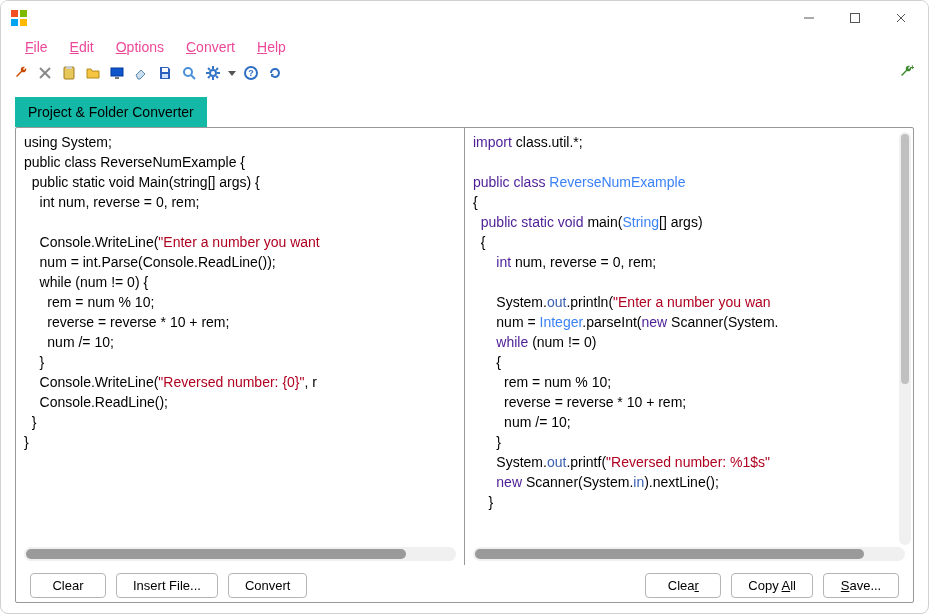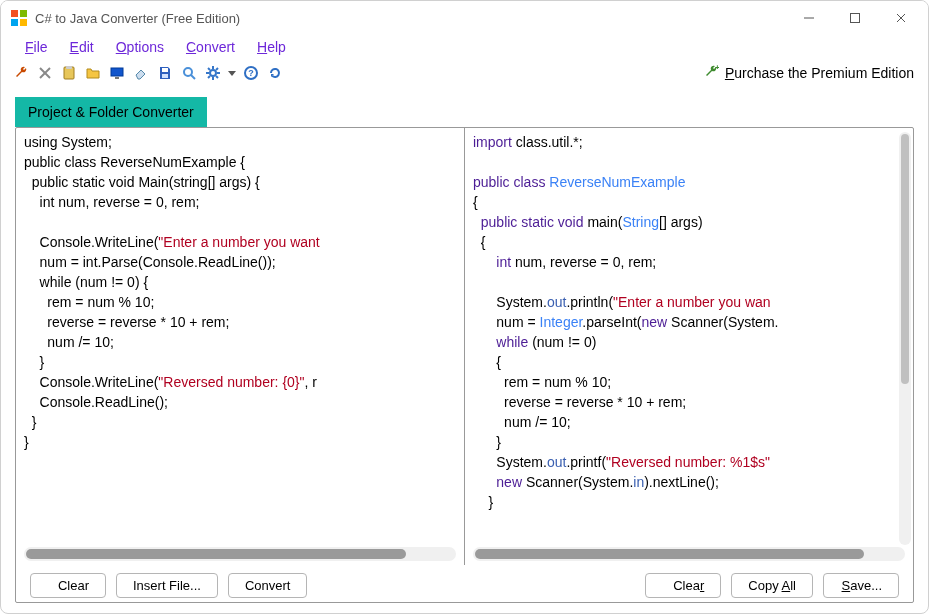--- a/index.html
+++ b/index.html
@@ -42,21 +42,21 @@
 .menubar {
   display: flex;
   align-items: center;
   padding: 2px 10px 6px 14px;
   gap: 2px;
 }
 .menubar .menu-item {
   padding: 2px 10px;
   cursor: pointer;
   font-size: 14px;
-  color: #6d28d9;
+  color: #ec4899;
 }
 .menubar .menu-item .ul { text-decoration: underline; }
 .toolbar-row {
   display: flex;
   align-items: center;
   padding: 0 14px 6px 10px;
 }
 .toolbar {
   display: flex;
   align-items: center;
@@ -165,42 +165,41 @@
 .button-row .group { display: flex; gap: 10px; }
 .button-row .spacer { flex: 1; }
 .btn {
   border: 1px solid #b5b5b5;
   background: #ffffff;
   border-radius: 4px;
   padding: 4px 16px;
   font-size: 13px;
   cursor: pointer;
   min-width: 76px;
-  text-align: right;
+  text-align: center;
 }
 .btn .ul { text-decoration: underline; }
 
 .kw { color: #4c1d95; }
 .ty { color: #3b82f6; }
 .str { color: #b00020; }
 .lbl { color: #3a5fb0; }
 </style>
 </head>
 <body>
 
 <div class="titlebar">
   <span class="app-icon">
     <svg width="16" height="16" viewBox="0 0 16 16">
       <rect x="0" y="0" width="7" height="7" fill="#f25022"></rect>
       <rect x="9" y="0" width="7" height="7" fill="#7fba00"></rect>
       <rect x="0" y="9" width="7" height="7" fill="#00a4ef"></rect>
       <rect x="9" y="9" width="7" height="7" fill="#ffb900"></rect>
     </svg>
   </span>
-  <span class="title">C# to Java Converter (Free Edition)</span>
   <span class="spacer"></span>
   <div class="win-btn">
     <svg width="12" height="12" viewBox="0 0 12 12">
         <line x1="1" y1="6" x2="11" y2="6" stroke="#555" stroke-width="1"></line>
       </svg>
   </div>
   <div class="win-btn">
     <svg width="12" height="12" viewBox="0 0 12 12">
         <rect x="1.5" y="1.5" width="9" height="9" fill="none" stroke="#555" stroke-width="1"></rect>
       </svg>
@@ -303,21 +302,20 @@
       </div>
   </div>
   <span class="spacer"></span>
   <div class="purchase">
     <span>
       <svg width="16" height="16" viewBox="0 0 16 16">
           <path d="M13 3a3 3 0 0 1-4 4L4 12l-1-1 5-5a3 3 0 0 1 4-4l-2 2 1 1 2-2z" fill="#3e8b2f"></path>
           <text x="12" y="6" font-size="8" fill="#3e8b2f" font-weight="bold">+</text>
         </svg>
     </span>
-    <span><span class="ul">P</span><span>urchase the Premium Edition</span></span>
   </div>
 </div>
 
 <div class="tabs">
   <div class="tab">Project &amp; Folder Converter</div>
 </div>
 
 <div class="content">
   <div class="editors">
 

